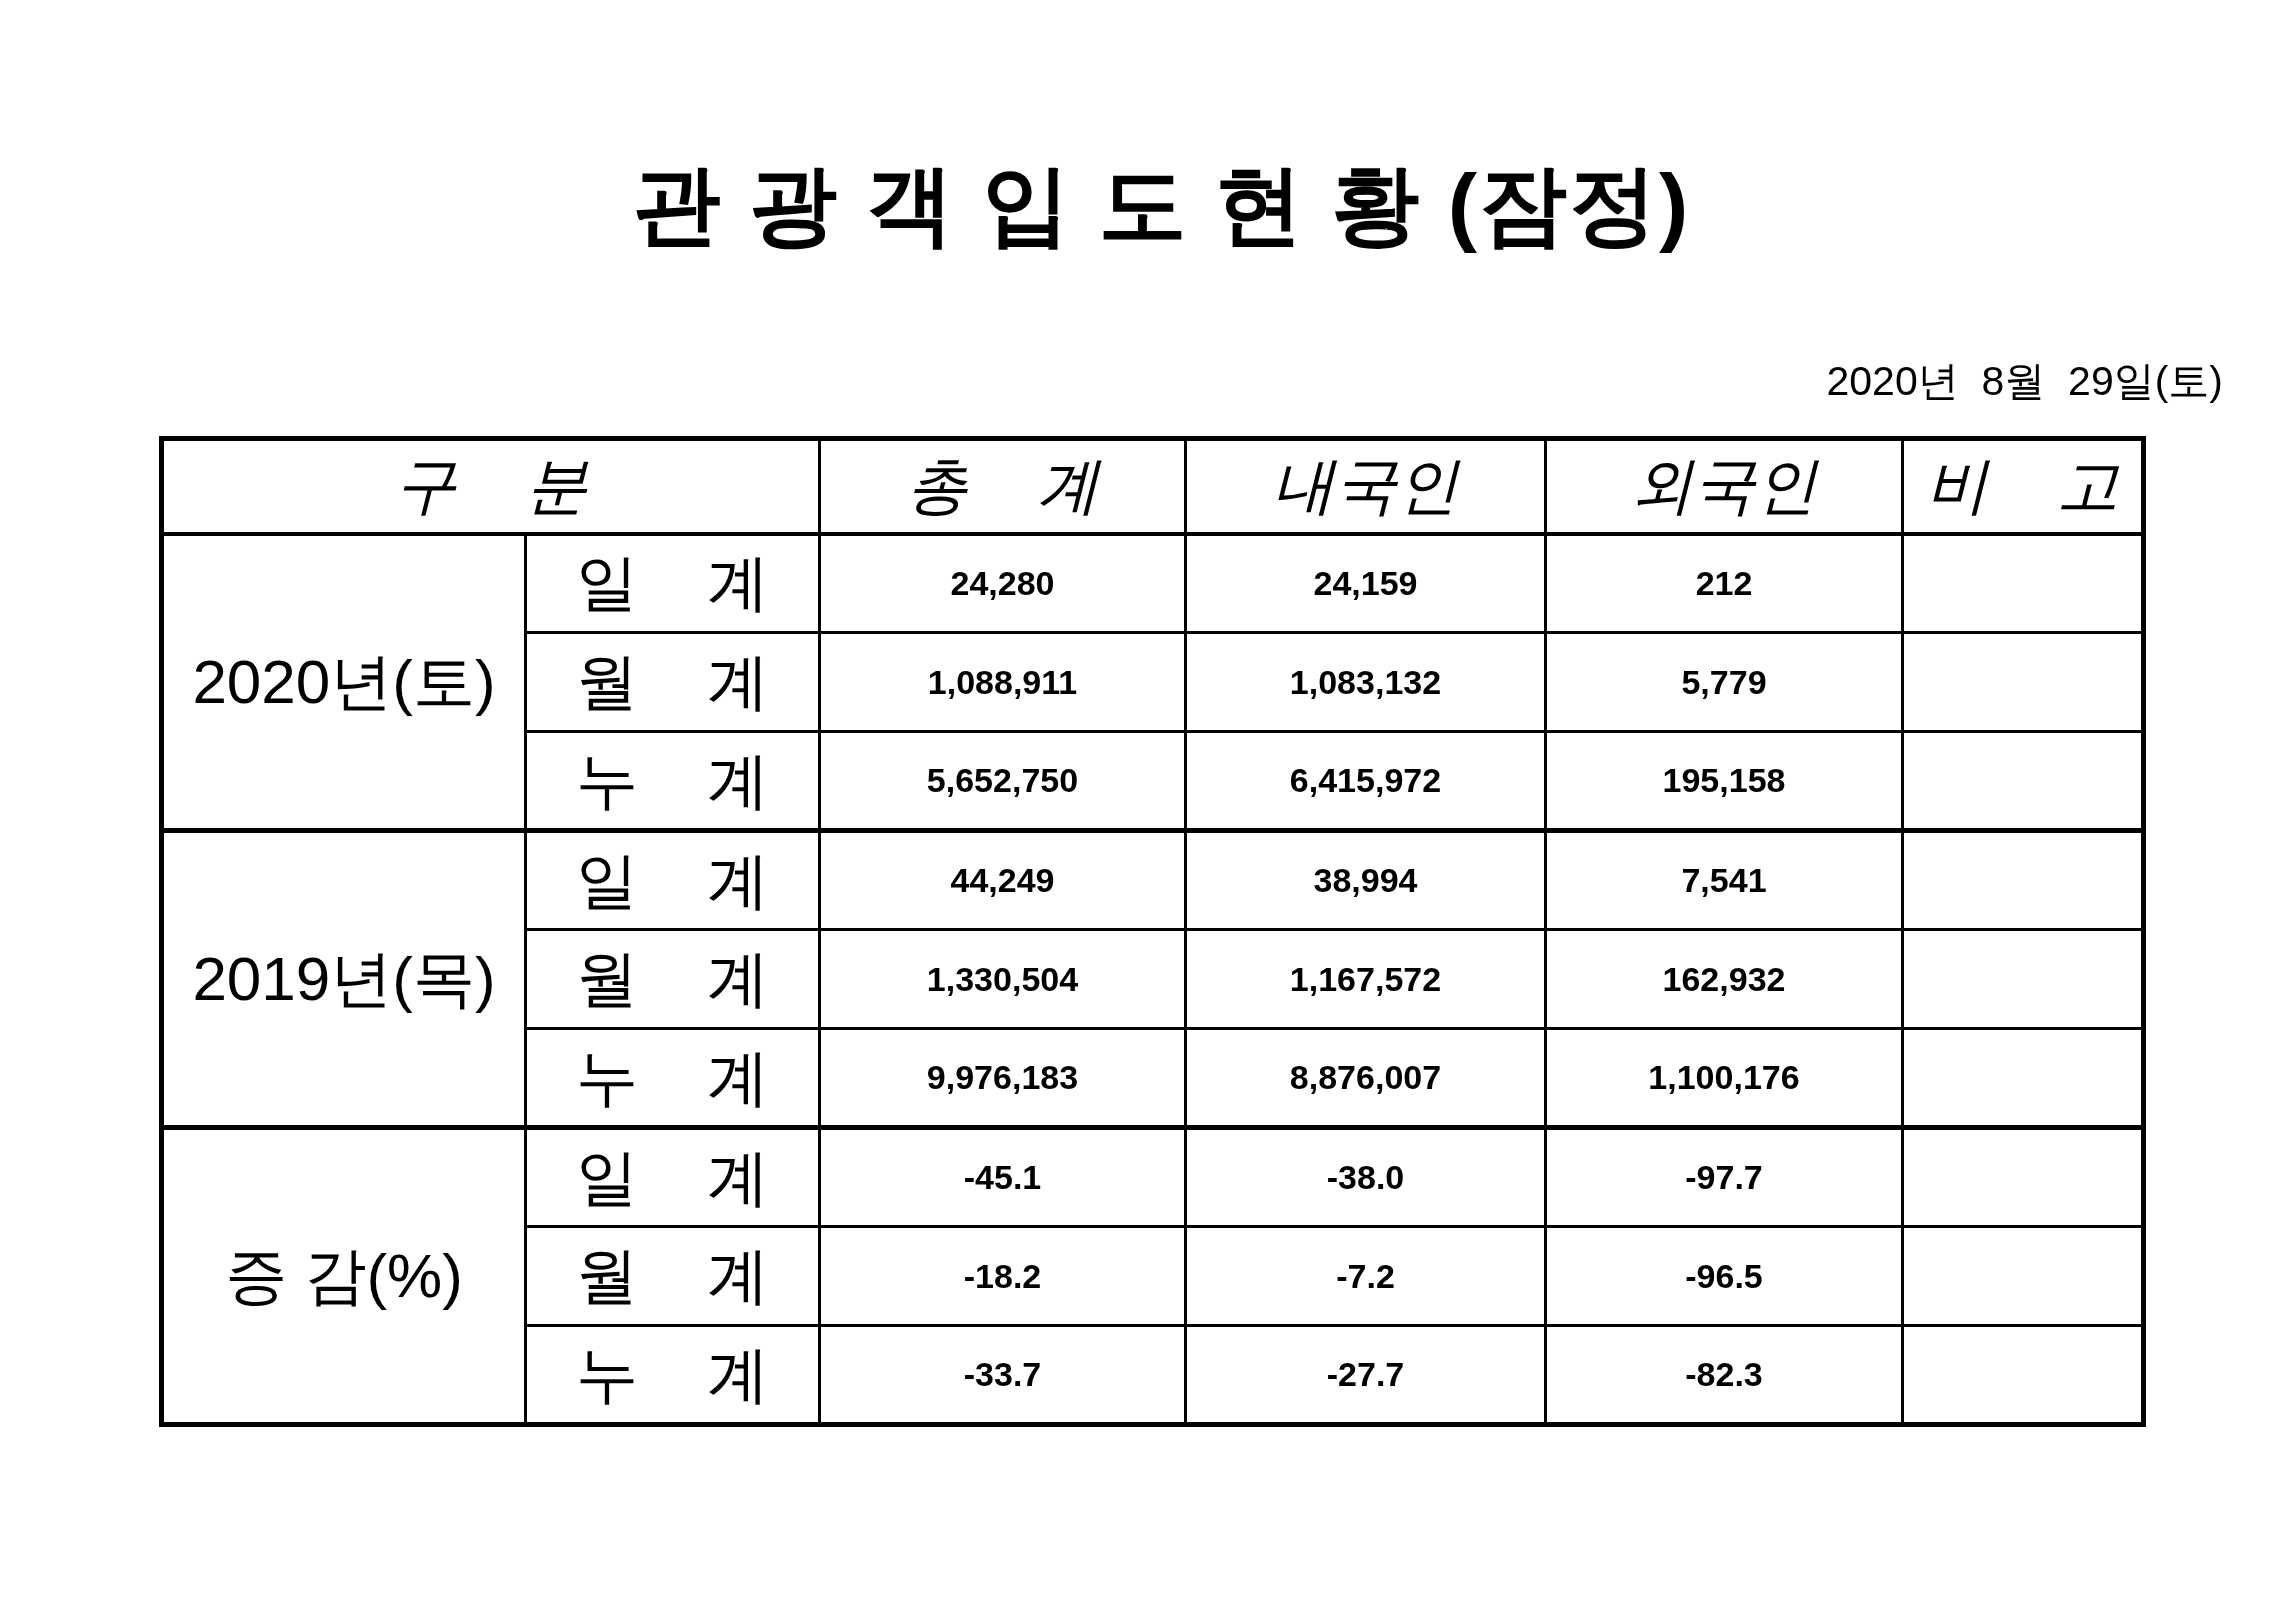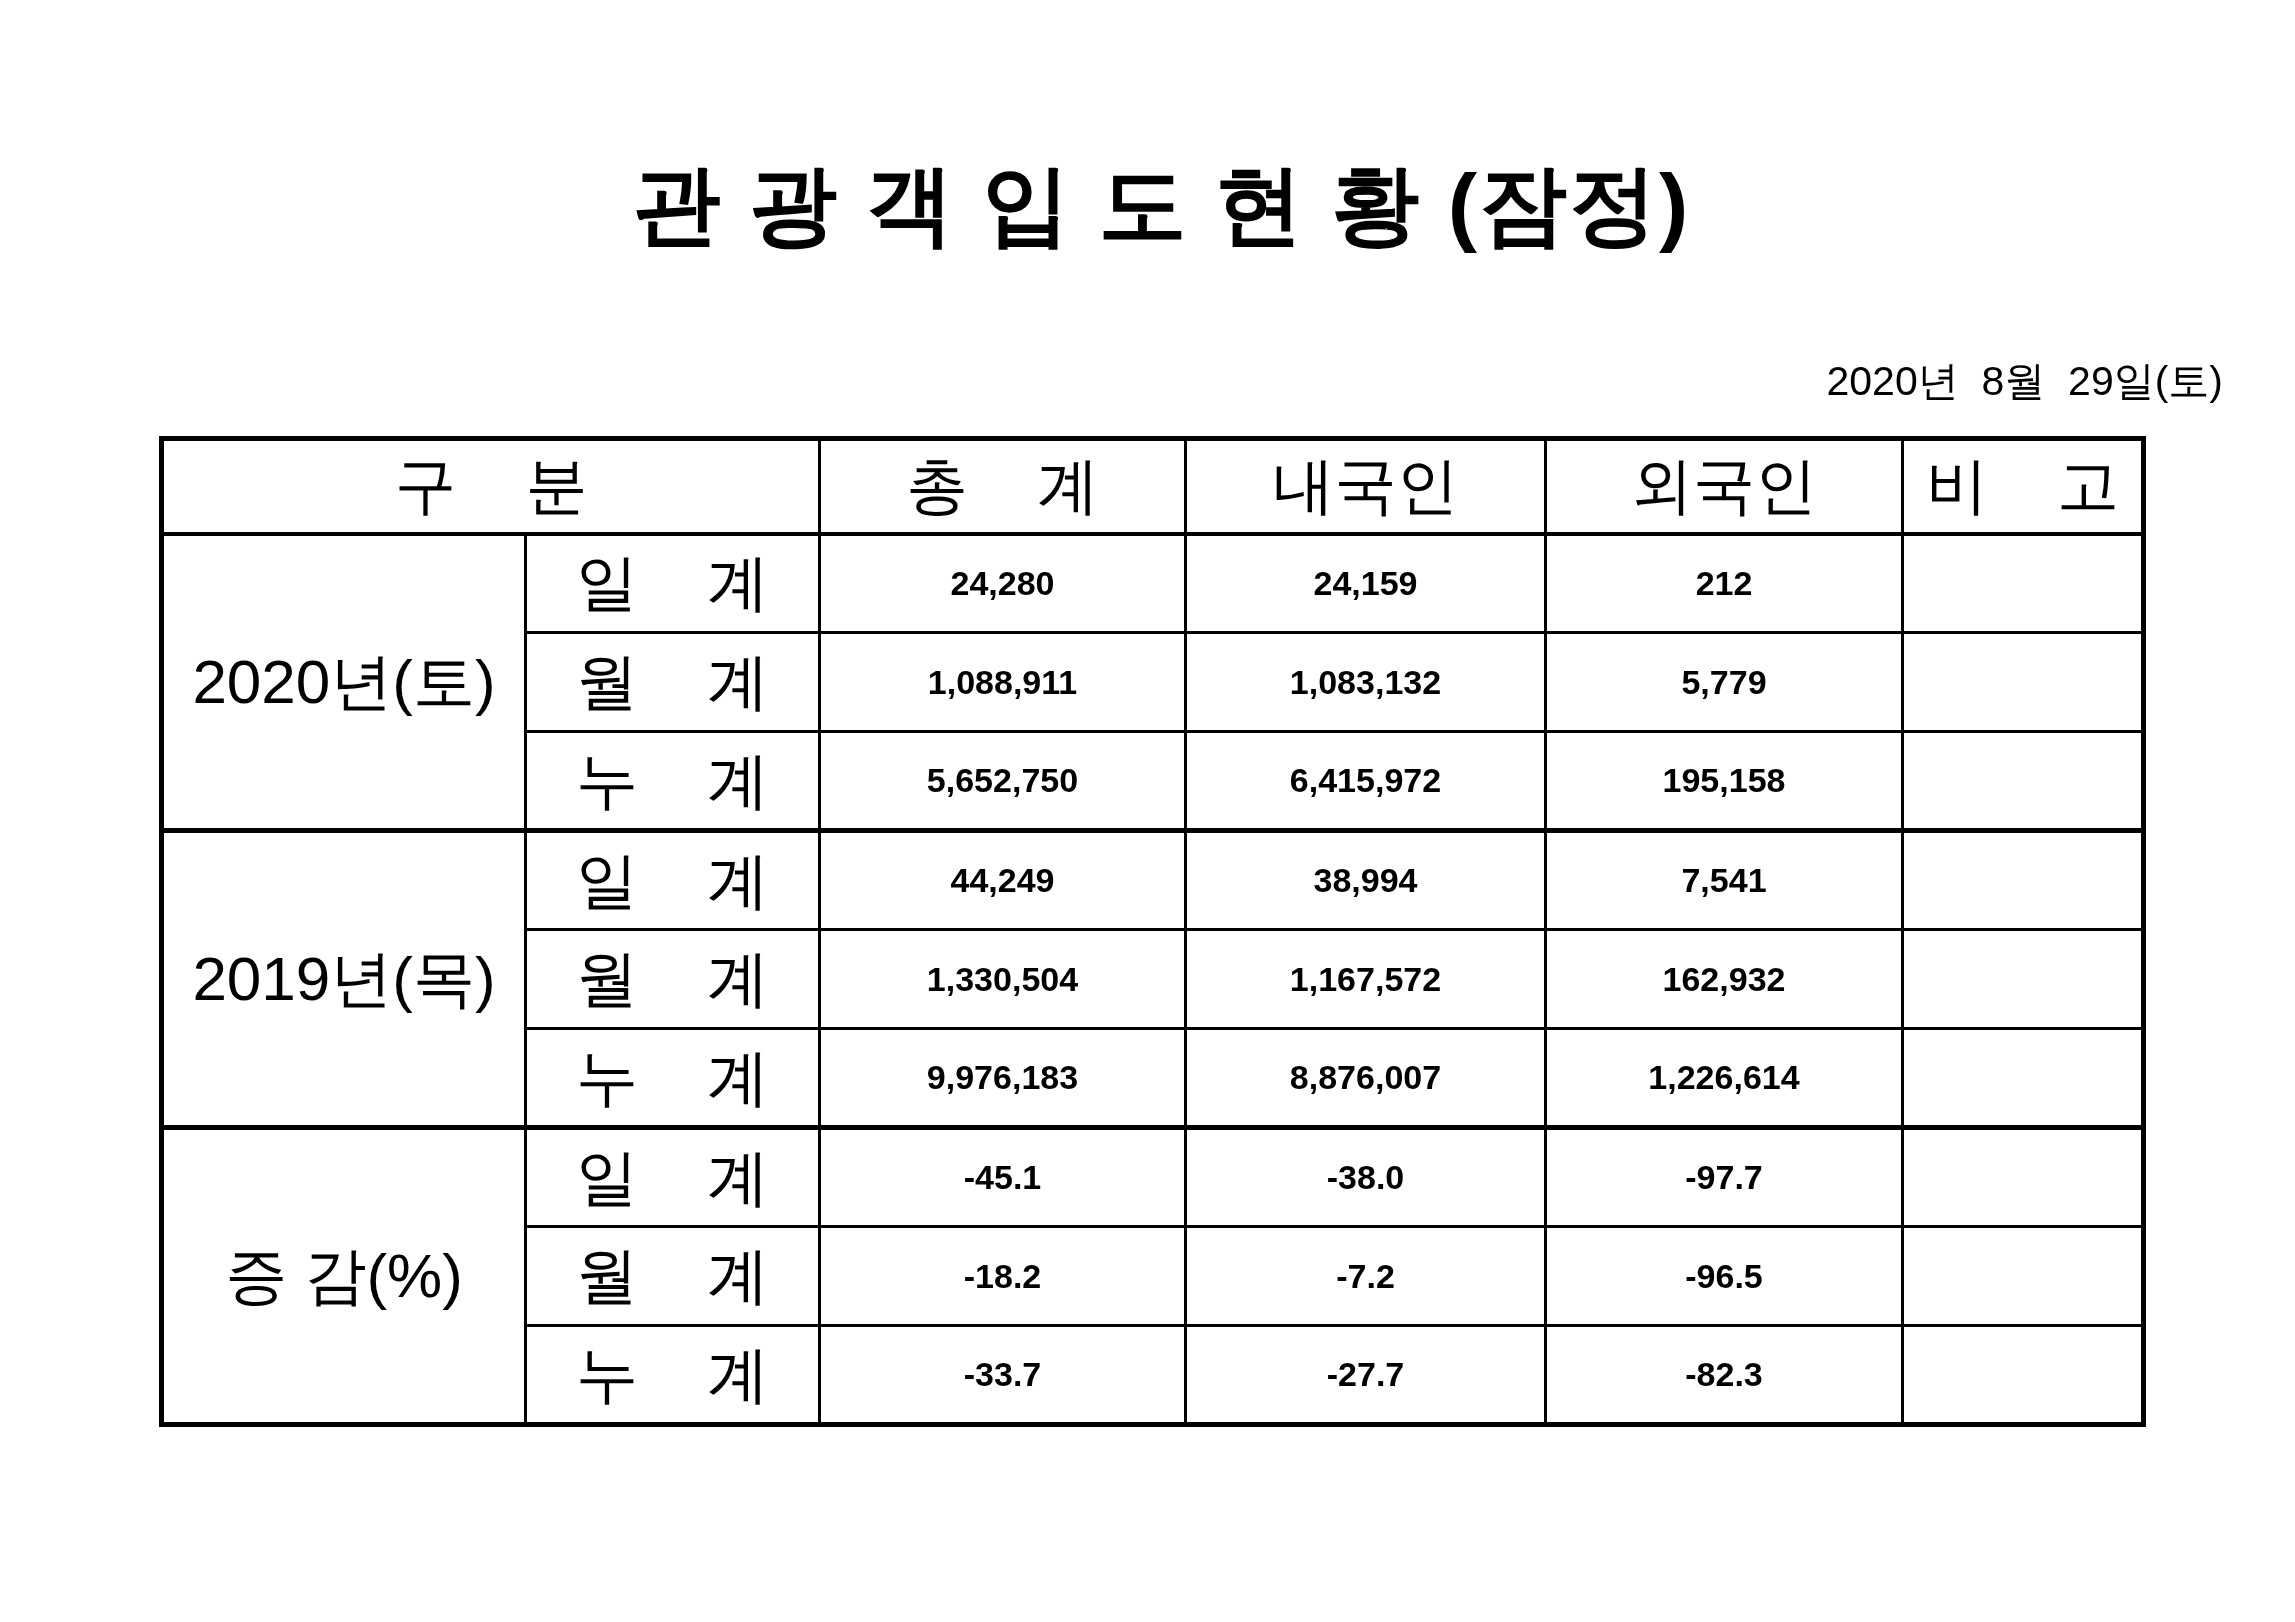--- a/index.html
+++ b/index.html
@@ -37,21 +37,21 @@
     border: 5.2px solid #000;
   }
   .doc th, .doc td {
     border: 3.3px solid #000;
     text-align: center;
     vertical-align: middle;
     white-space: pre;
     padding: 0;
     overflow: hidden;
   }
-  tr.hdr { height: 95px; }
+  tr.hdr { height: 95px; font-style: italic; }
   tr.row { height: 99px; }
   tr.hdr > th { border-bottom-width: 4.6px; }
   tr.gs > th, tr.gs > td { border-top-width: 5.2px; }
   .klabel {
     font-size: 62px;
     font-weight: 400;
   }
   td.num {
     font-size: 34px;
     font-weight: 700;
@@ -118,21 +118,21 @@
     <th class="klabel">월    계</th>
     <td class="num">1,330,504</td>
     <td class="num">1,167,572</td>
     <td class="num">162,932</td>
     <td class="remark"></td>
   </tr>
   <tr class="row">
     <th class="klabel">누    계</th>
     <td class="num">9,976,183</td>
     <td class="num">8,876,007</td>
-    <td class="num">1,226,614</td>
+    <td class="num">1,100,176</td>
     <td class="remark"></td>
   </tr>
 
   <tr class="row gs">
     <th class="klabel" rowspan="3">증 감(%)</th>
     <th class="klabel">일    계</th>
     <td class="num">-45.1</td>
     <td class="num">-38.0</td>
     <td class="num">-97.7</td>
     <td class="remark"></td>

